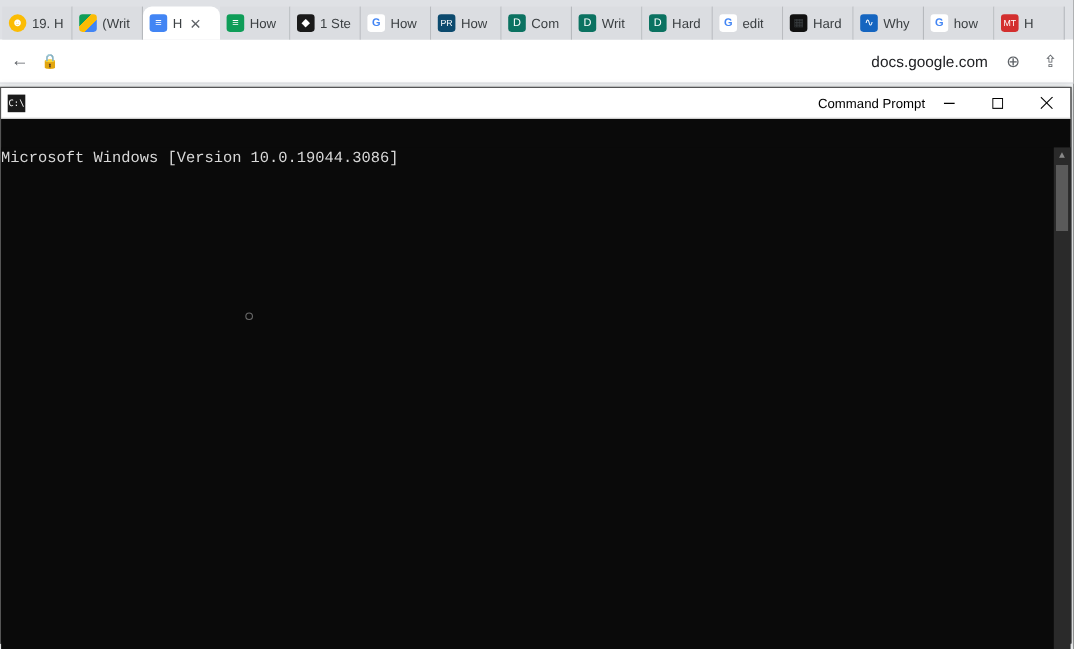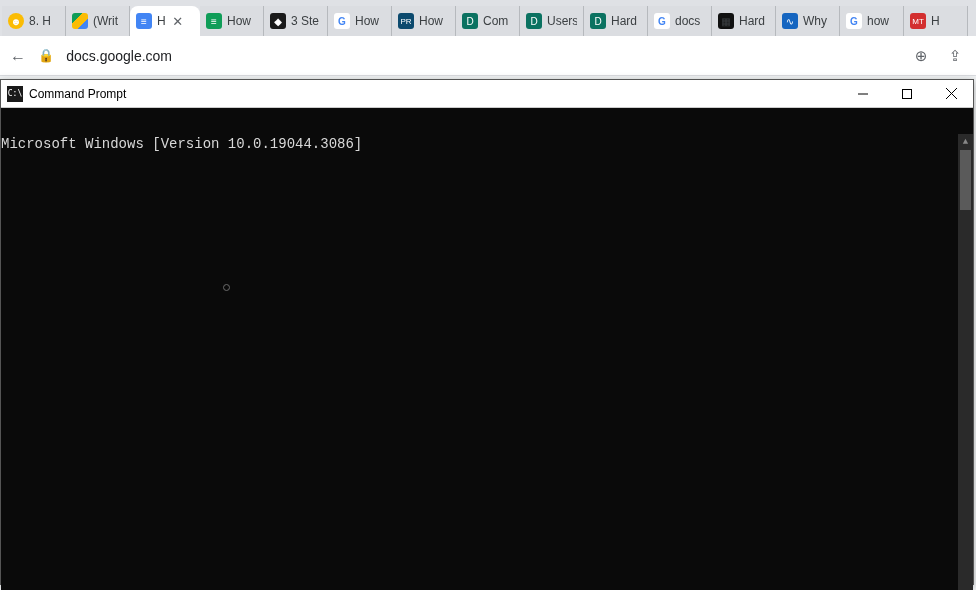--- a/index.html
+++ b/index.html
@@ -80,20 +80,21 @@
       color: #5f6368;
       font-size: 13px;
     }
     .url-text {
       flex: 1;
       font-size: 14px;
       color: #202124;
       display: flex;
       align-items: center;
       gap: 20px;
+      justify-content: flex-end;
     }
     .url-text .domain { color: #202124; }
     .url-text .path { color: #5f6368; }
     .toolbar-icon {
       color: #5f6368;
       font-size: 15px;
       cursor: pointer;
       width: 22px;
       text-align: center;
     }
@@ -124,20 +125,21 @@
       display: flex;
       align-items: center;
       justify-content: center;
       font-family: monospace;
       margin-right: 6px;
     }
     .cmd-title {
       font-size: 12px;
       color: #000;
       flex: 1;
+      text-align: right;
     }
     .cmd-controls {
       display: flex;
       height: 100%;
     }
     .cmd-control {
       width: 44px;
       display: flex;
       align-items: center;
       justify-content: center;
@@ -222,62 +224,62 @@
     .fi-dk { background:#111; }
     .fi-blue { background:#1565c0; color:#fff; font-size:10px;}
     .fi-mt { background:#d32f2f; color:#fff; font-size:8px; }
   </style>
 </head>
 <body>
 
 <div class="tab-strip" id="tab-strip">
     <div class="tab" style="width: 64px;">
       <div class="tab-favicon fi-yellow">☻</div>
-      <div class="tab-title">8. H</div>
+      <div class="tab-title">19. H</div>
     </div>
     <div class="tab" style="width: 64px;">
       <div class="tab-favicon fi-drive"></div>
       <div class="tab-title">(Writ</div>
     </div>
     <div class="tab active" style="width: 70px;">
       <div class="tab-favicon fi-docs">≡</div>
       <div class="tab-title">H</div>
       <div class="tab-close">✕</div>
     </div>
     <div class="tab" style="width: 64px;">
       <div class="tab-favicon fi-green">≡</div>
       <div class="tab-title">How</div>
     </div>
     <div class="tab" style="width: 64px;">
       <div class="tab-favicon fi-black">◆</div>
-      <div class="tab-title">3 Ste</div>
+      <div class="tab-title">1 Ste</div>
     </div>
     <div class="tab" style="width: 64px;">
       <div class="tab-favicon fi-g">G</div>
       <div class="tab-title">How</div>
     </div>
     <div class="tab" style="width: 64px;">
       <div class="tab-favicon fi-pr">PR</div>
       <div class="tab-title">How</div>
     </div>
     <div class="tab" style="width: 64px;">
       <div class="tab-favicon fi-d">D</div>
       <div class="tab-title">Com</div>
     </div>
     <div class="tab" style="width: 64px;">
       <div class="tab-favicon fi-d">D</div>
-      <div class="tab-title">Users</div>
+      <div class="tab-title">Writ</div>
     </div>
     <div class="tab" style="width: 64px;">
       <div class="tab-favicon fi-d">D</div>
       <div class="tab-title">Hard</div>
     </div>
     <div class="tab" style="width: 64px;">
       <div class="tab-favicon fi-g">G</div>
-      <div class="tab-title">docs</div>
+      <div class="tab-title">edit</div>
     </div>
     <div class="tab" style="width: 64px;">
       <div class="tab-favicon fi-dk">▦</div>
       <div class="tab-title">Hard</div>
     </div>
     <div class="tab" style="width: 64px;">
       <div class="tab-favicon fi-blue">∿</div>
       <div class="tab-title">Why</div>
     </div>
     <div class="tab" style="width: 64px;">

